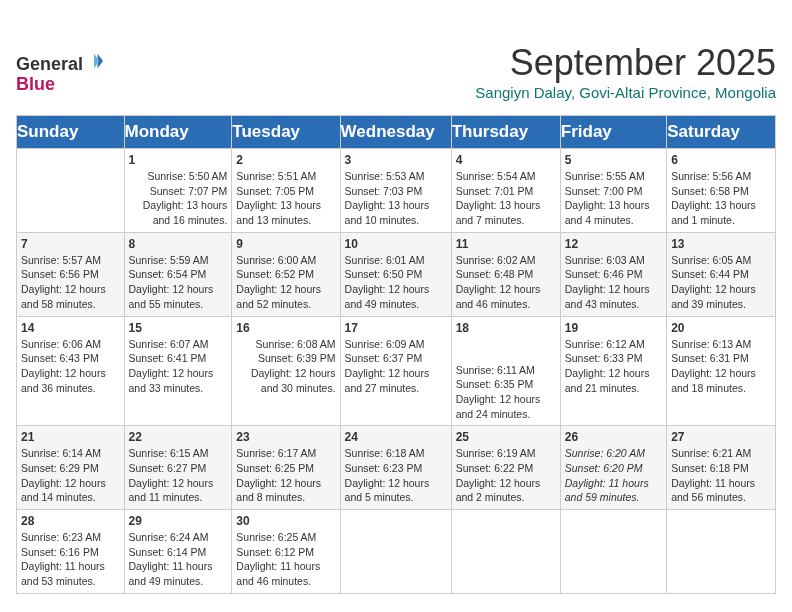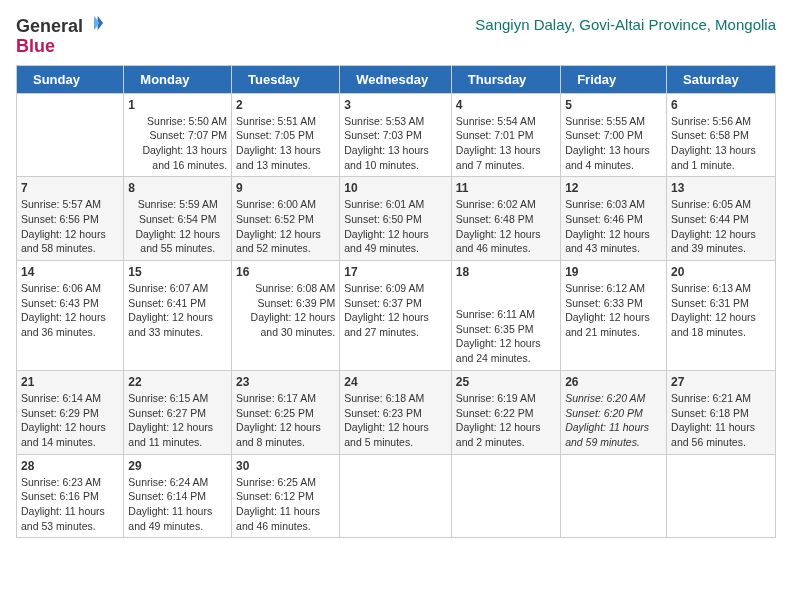--- a/index.html
+++ b/index.html
@@ -38,34 +38,35 @@
       color: #333;
     }
     .subtitle {
       font-size: 15px;
       color: #0f766e;
       margin-bottom: 8px;
     }
     .top-row {
       display: flex;
       justify-content: space-between;
-      align-items: flex-start;
+      align-items: center;
       margin-bottom: 4px;
+      margin-top: 26px;
     }
     table {
       width: 100%;
       border-collapse: collapse;
       font-size: 11px;
     }
     thead tr th {
       background-color: #2a6db5;
       color: #fff;
-      padding: 6px 16px;
+      padding: 6px 0;
       text-align: left;
-      font-size: 13px;
+      font-size: 17px;
       font-weight: bold;
       border: 1px solid #ccc;
     }
     tbody tr td {
       border: 1px solid #ccc;
       vertical-align: top;
       padding: 4px;
       width: 113px;
       min-height: 70px;
     }
@@ -102,20 +103,21 @@
             <polygon points="14,2 20,10 14,18" fill="#2a6db5"></polygon>
             <polygon points="10,2 16,10 10,18" fill="#6aaee0"></polygon>
           </svg>
       </div>
       <div class="logo-text">
         <span class="logo-blue">Blue</span>
       </div>
     </div>
   </div>
   <div class="title-section">
+    <div class="month-title">September 2025</div>
     <div class="subtitle">Sangiyn Dalay, Govi-Altai Province, Mongolia</div>
   </div>
 </div>
 
 <table>
   <thead>
     <tr id="header-row">
     <th>Sunday</th>
         <th>Monday</th>
         <th>Tuesday</th>
@@ -174,21 +176,21 @@
       <tr>
         <td>
           <span class="day-number">7</span>
           <div class="day-info" style="white-space: pre-line;">Sunrise: 5:57 AM
 Sunset: 6:56 PM
 Daylight: 12 hours
 and 58 minutes.</div>
         </td>
         <td>
           <span class="day-number">8</span>
-          <div class="day-info" style="white-space: pre-line; text-align: center;">Sunrise: 5:59 AM
+          <div class="day-info" style="white-space: pre-line;">Sunrise: 5:59 AM
 Sunset: 6:54 PM
 Daylight: 12 hours
 and 55 minutes.</div>
         </td>
         <td>
           <span class="day-number">9</span>
           <div class="day-info" style="white-space: pre-line;">Sunrise: 6:00 AM
 Sunset: 6:52 PM
 Daylight: 12 hours
 and 52 minutes.</div>

